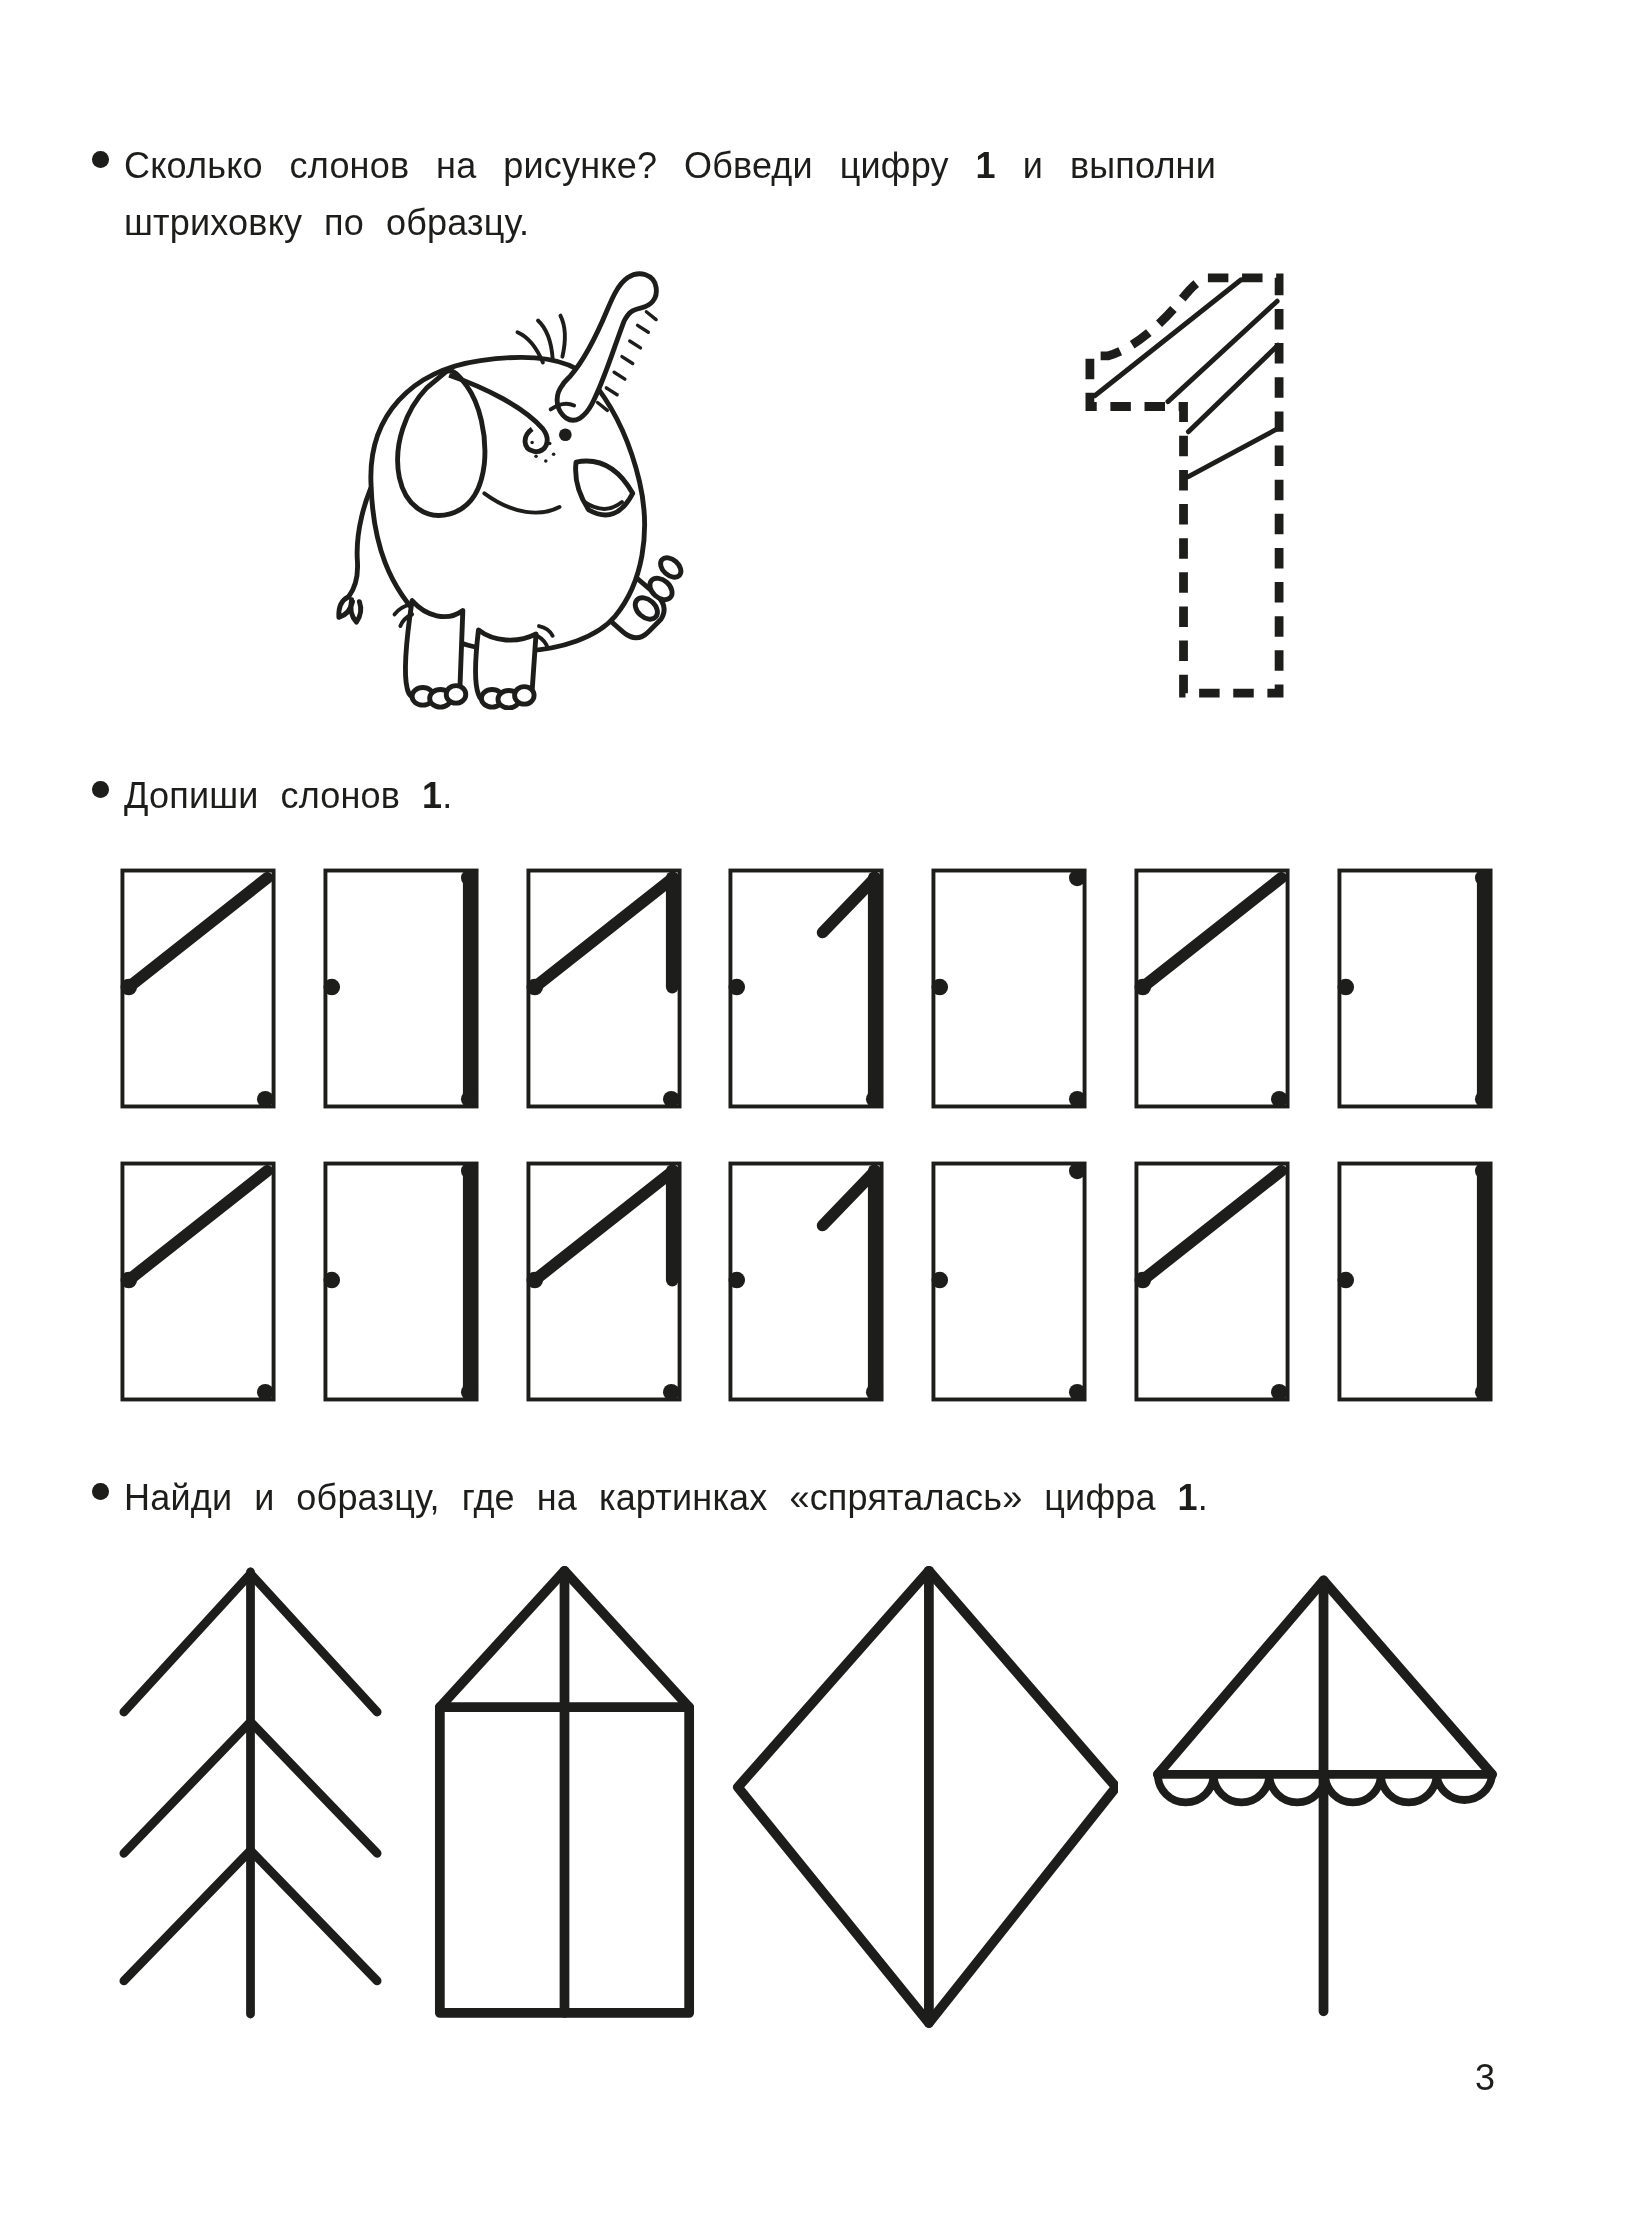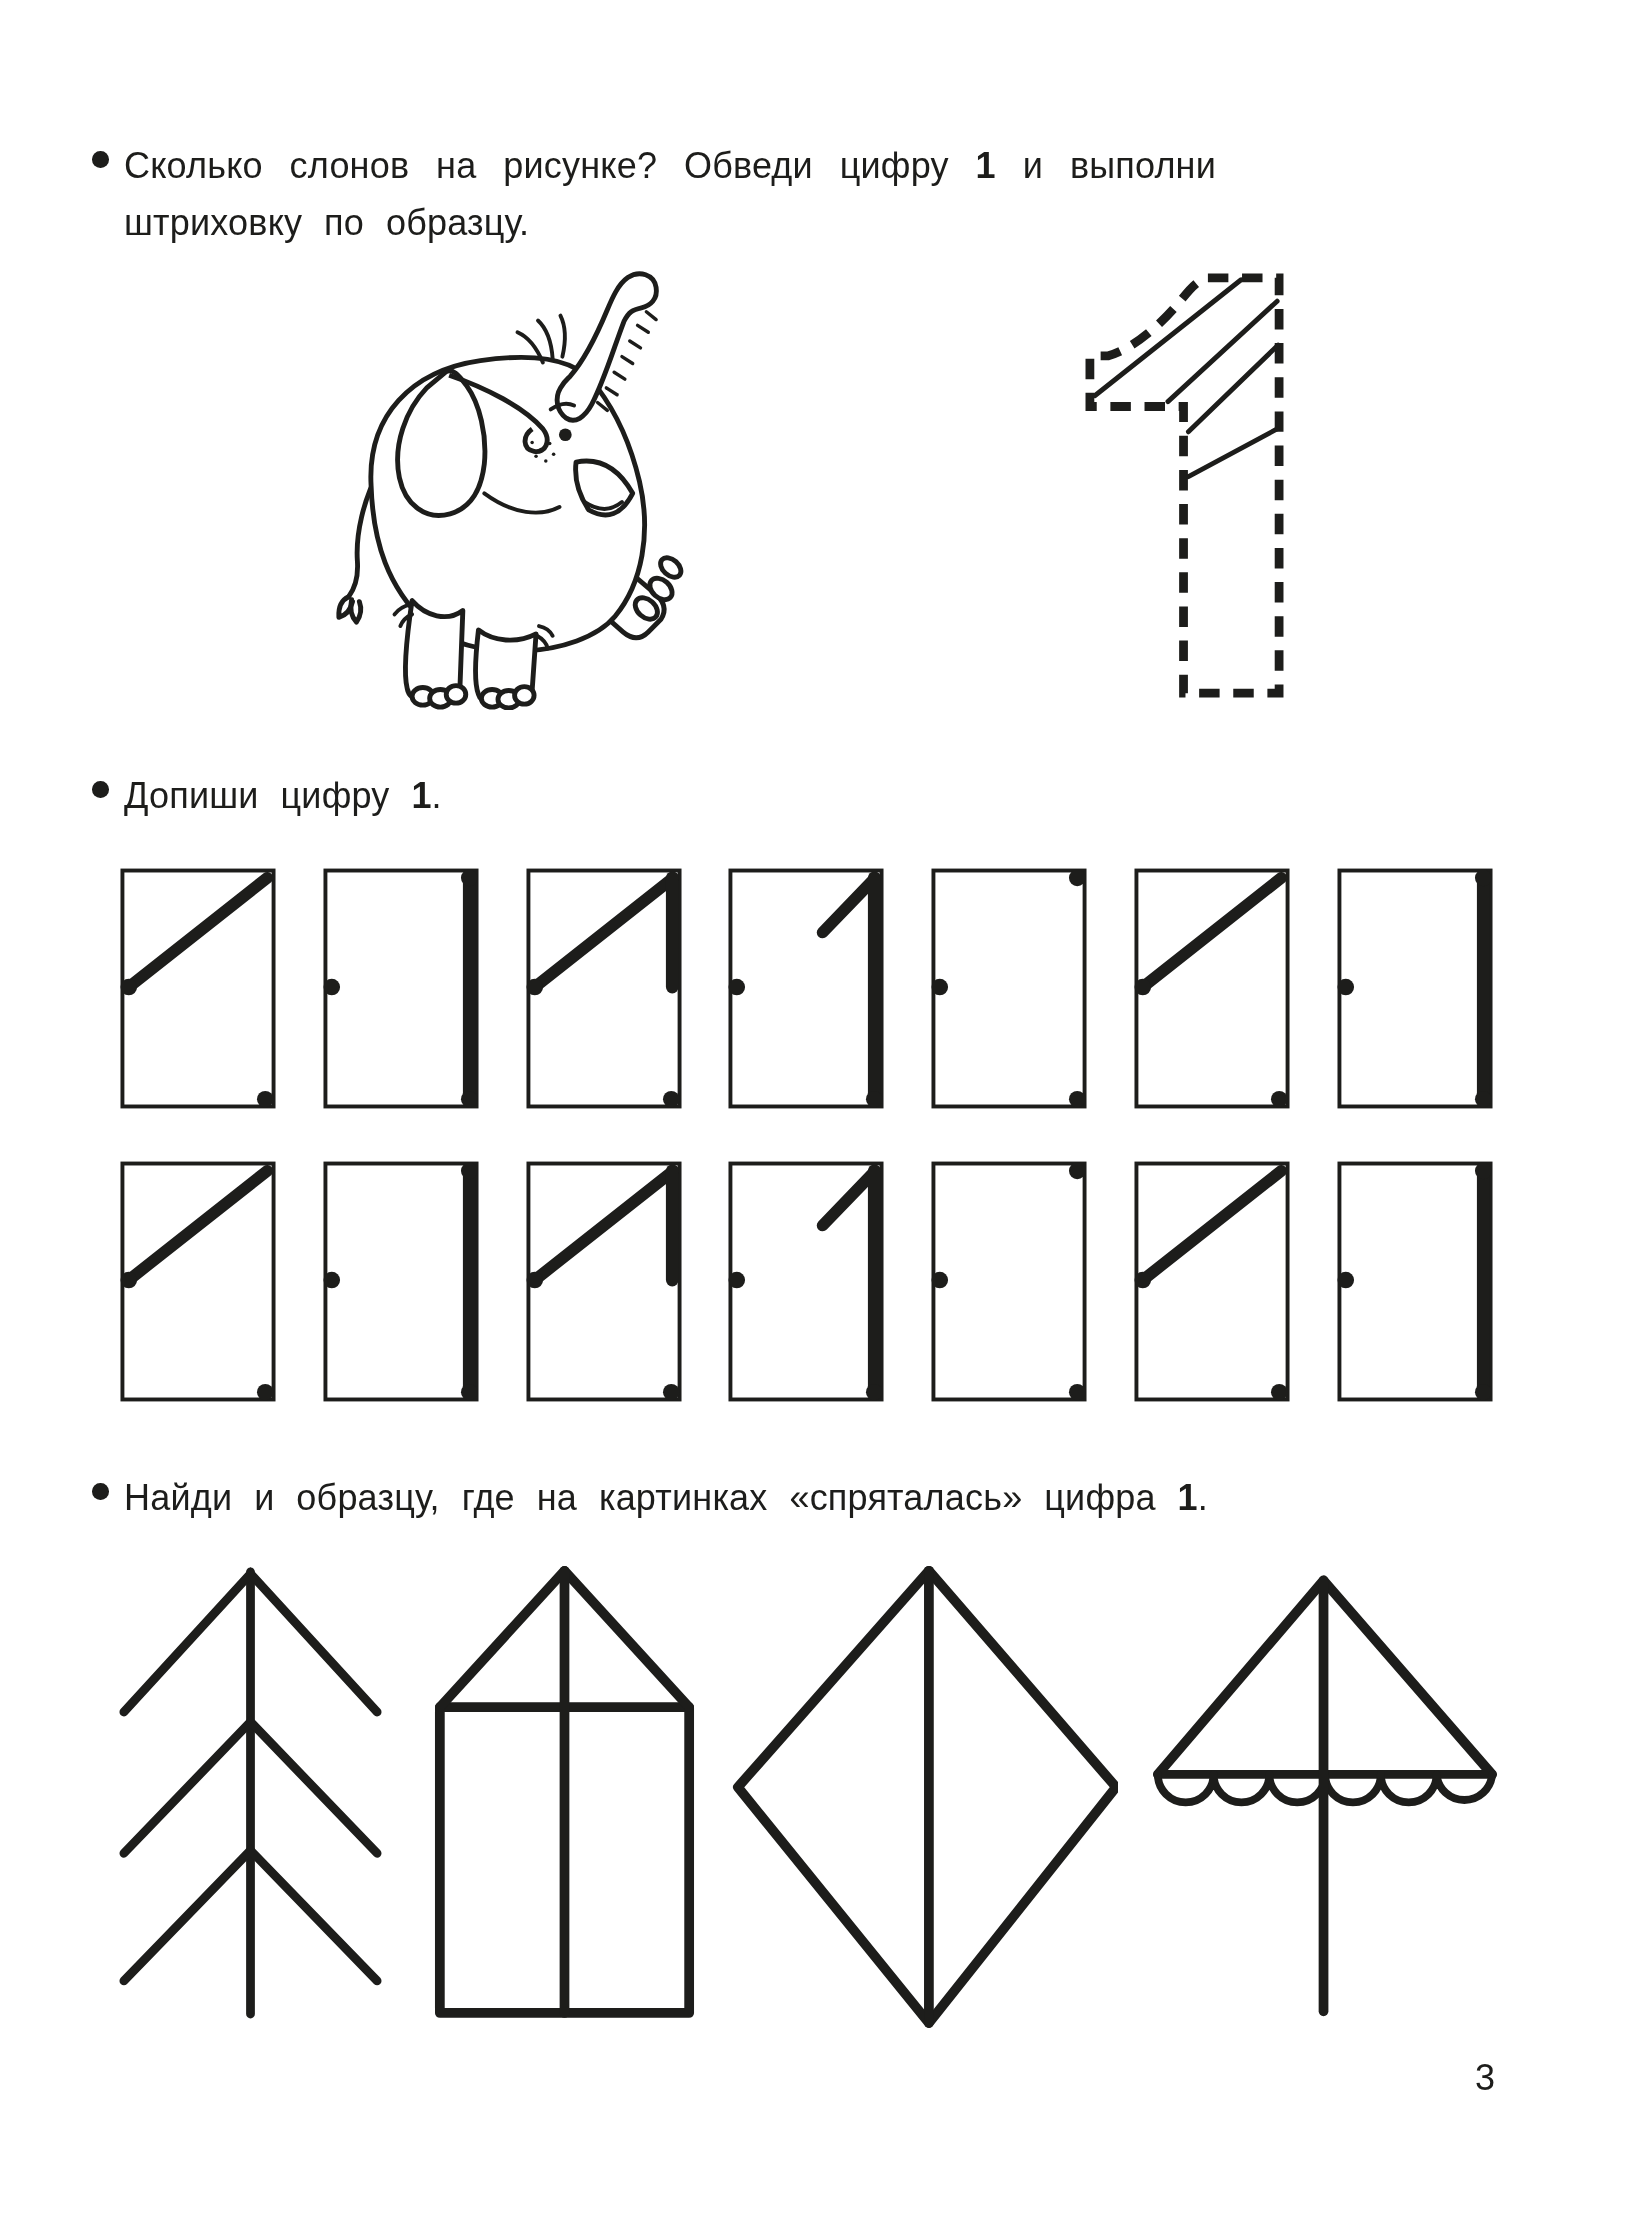--- a/index.html
+++ b/index.html
@@ -127,21 +127,21 @@
         <line x1="14" y1="130" x2="164" y2="11"></line>
         <line x1="89" y1="136" x2="201" y2="33"></line>
         <line x1="110" y1="167" x2="202" y2="78"></line>
         <line x1="110" y1="213" x2="201" y2="164"></line>
       </g>
     </svg>
   </div>
 
   <div class="bullet" style="top:781px"></div>
   <div class="task" style="top:767px">
-    <span>Допиши цифру </span><b>1</b><span>.</span>
+    <span>Допиши слонов </span><b>1</b><span>.</span>
   </div>
 
   <div class="prow" style="top:868px">
       <div class="pbox"><svg width="156" height="241" viewBox="0 0 160 247">
           <rect x="2.5" y="2.5" width="155" height="242" fill="none" stroke="#1d1d1b" stroke-width="4"></rect>
           <line x1="9" y1="122" x2="151" y2="10" stroke="#1d1d1b" stroke-width="12" stroke-linecap="round"></line>
           <circle cx="9" cy="122" r="8.5" fill="#1d1d1b"></circle>
           <circle cx="149" cy="237" r="8.5" fill="#1d1d1b"></circle>
         </svg></div>
       <div class="pbox"><svg width="156" height="241" viewBox="0 0 160 247">

